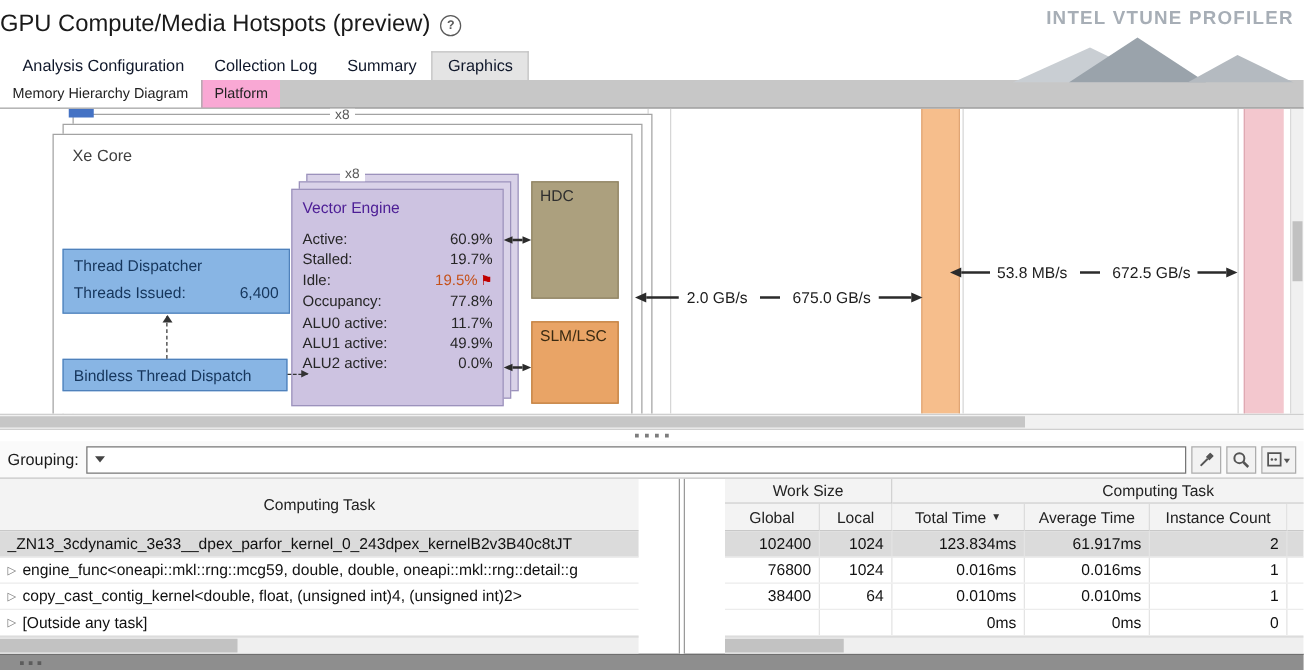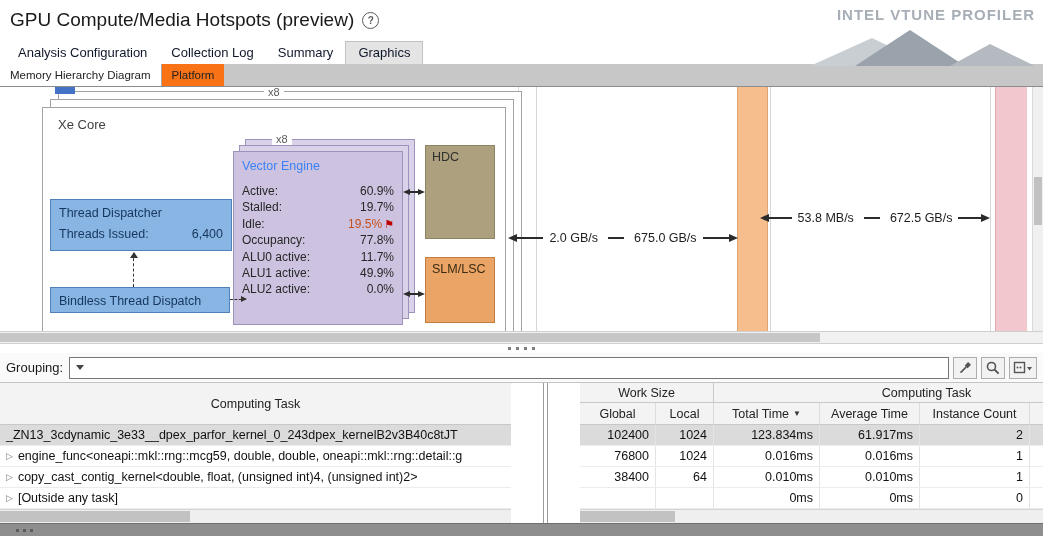--- a/index.html
+++ b/index.html
@@ -2,48 +2,48 @@
 <html><head>
 <meta charset="utf-8">
 <style>
   html,body{margin:0;padding:0;}
   body{
     width:1043px;height:536px;overflow:hidden;position:relative;
     font-family:"Liberation Sans", sans-serif;background:#fff;
     -webkit-font-smoothing:antialiased;
   }
   
-  .app-header{height:40px;position:relative;display:flex;align-items:center;padding-left:10px;z-index:2;}
+  .app-header{height:40px;position:relative;display:flex;align-items:center;z-index:2;}
   .app-title{font-size:19px;color:#1a1a1a;}
   .help-badge{width:15px;height:15px;border:1.5px solid #5a5a5a;border-radius:50%;color:#5a5a5a;
     font-size:10px;font-weight:bold;display:flex;align-items:center;justify-content:center;margin-left:8px;}
   .logo-wrap{position:absolute;right:8px;top:6px;text-align:right;z-index:0;pointer-events:none;}
   .logo-text{font-size:15px;font-weight:bold;letter-spacing:1px;color:#a7aeb6;}
   .logo-mountain{position:absolute;right:0;top:20px;}
   
   .tab-bar{height:24px;display:flex;align-items:flex-end;padding-left:6px;position:relative;z-index:1;}
   .tab{font-size:13px;color:#0f172a;padding:3px 12px 4px 12px;cursor:default;white-space:nowrap;}
   .tab.active{background:#e4e4e4;border:1px solid #c2c2c2;border-bottom:none;}
   
   .subtab-bar{height:22px;background:#c7c7c7;border-bottom:1px solid #8c8c8c;display:flex;align-items:stretch;}
   .subtab{font-size:11.5px;color:#222;display:flex;align-items:center;padding:0 10px;white-space:nowrap;}
   .subtab.active{background:#fff;}
-  .subtab.inactive{background:#f97316;border-left:1px solid #a8a8a8;}
+  .subtab.inactive{background:#f9a8d4;border-left:1px solid #a8a8a8;}
   
   .diagram{height:244px;position:relative;background:#fff;overflow:hidden;}
   .stack-rect{position:absolute;background:#fff;border:1px solid #a3a3a3;}
   .ve-rect{position:absolute;border:1px solid #9c92bc;}
   .ve-back{background:#d9d2e8;}
   .ve-front{background:#cdc3e1;}
   .scale-label{position:absolute;background:#fff;color:#5a5a5a;font-size:11px;padding:0 4px;line-height:12px;}
   .xecore-label{position:absolute;font-size:13px;color:#404040;}
   .blue-box{position:absolute;background:#88b5e4;border:1px solid #4f81bb;color:#16365c;font-size:12.5px;}
   .khaki-box{position:absolute;background:#aca07e;border:1px solid #8e8363;color:#2f2f2f;font-size:12.5px;padding:4px 6px;box-sizing:border-box;}
   .orange-box{position:absolute;background:#e9a466;border:1px solid #c07f3f;color:#3a2a12;font-size:12.5px;padding:4px 6px;box-sizing:border-box;}
-  .ve-title{position:absolute;font-size:12.5px;color:#3b82f6;}
+  .ve-title{position:absolute;font-size:12.5px;color:#4c1d95;}
   .ve-stats{position:absolute;width:152px;font-size:12px;color:#262626;}
   .ve-row{display:flex;justify-content:space-between;line-height:16.4px;}
   .ve-row .alert-val{color:#c5511a;}
   .flag{color:#c00000;font-size:11px;margin-left:2px;}
   .vband{position:absolute;top:0;bottom:0;}
   .vline{position:absolute;top:0;bottom:0;width:1px;background:#d6d6d6;}
   .bw{position:absolute;display:flex;align-items:center;height:14px;}
   .bw-line{height:1.5px;background:#2b2b2b;flex:1;min-width:8px;}
   .bw-dash{width:16px;height:1.5px;background:#2b2b2b;margin:0 4px;flex:none;}
   .bw-lbl{margin:0 6px;font-size:12.5px;color:#1d1d1d;white-space:nowrap;}

